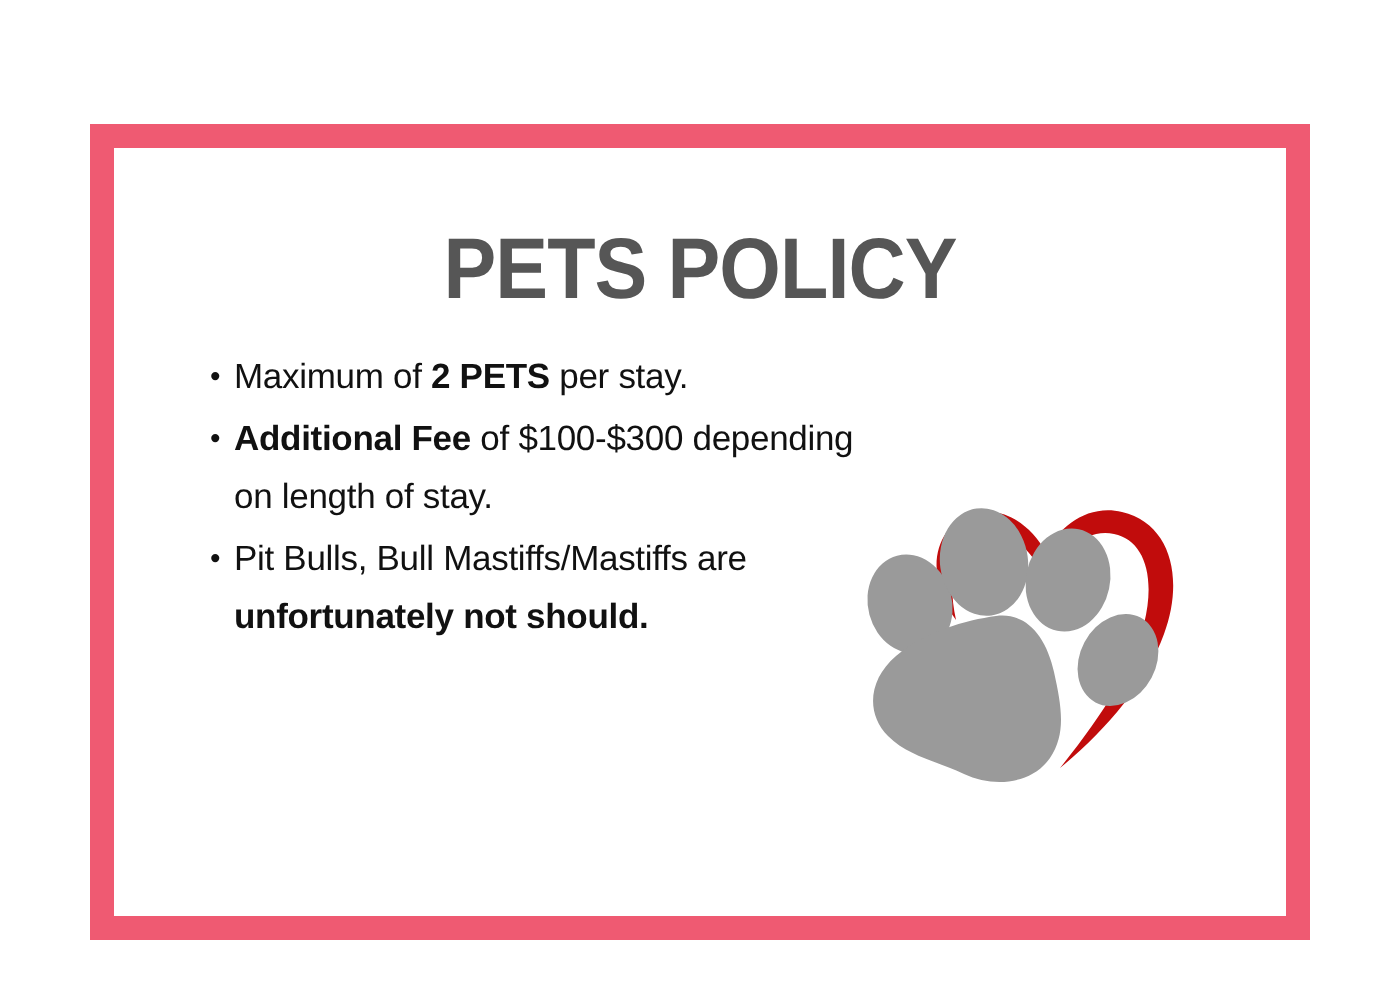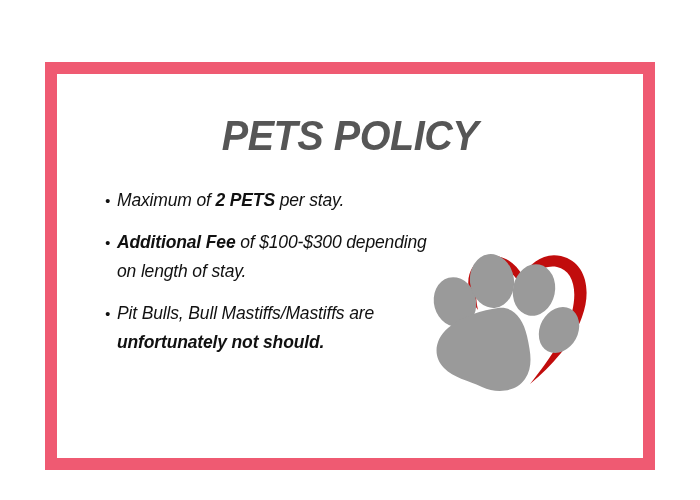--- a/index.html
+++ b/index.html
@@ -14,21 +14,20 @@
     overflow: hidden;
     font-family: "Liberation Sans", sans-serif;
     -webkit-font-smoothing: antialiased;
   }
 
   #poster-canvas {
     position: relative;
     width: 700px;
     height: 500px;
     background: #ffffff;
-    font-style: italic;
   }
 
   
   #policy-card {
     position: absolute;
     left: 45px;
     top: 62px;
     width: 610px;
     height: 408px;
     box-sizing: border-box;
@@ -60,21 +59,21 @@
     left: 48px;
     top: 100px;
     width: 330px;
     margin: 0;
     padding: 0;
     list-style: none;
   }
   .policy-bullet {
     position: relative;
     padding-left: 12px;
-    margin: 12px 0 1px 0;
+    margin: 0 0 1px 0;
     font-family: "Liberation Sans", sans-serif;
     font-size: 17.5px;
     line-height: 29.5px;
     color: #111111;
     letter-spacing: -0.15px;
   }
   .policy-bullet::before {
     content: "\2022";
     position: absolute;
     left: 0;

